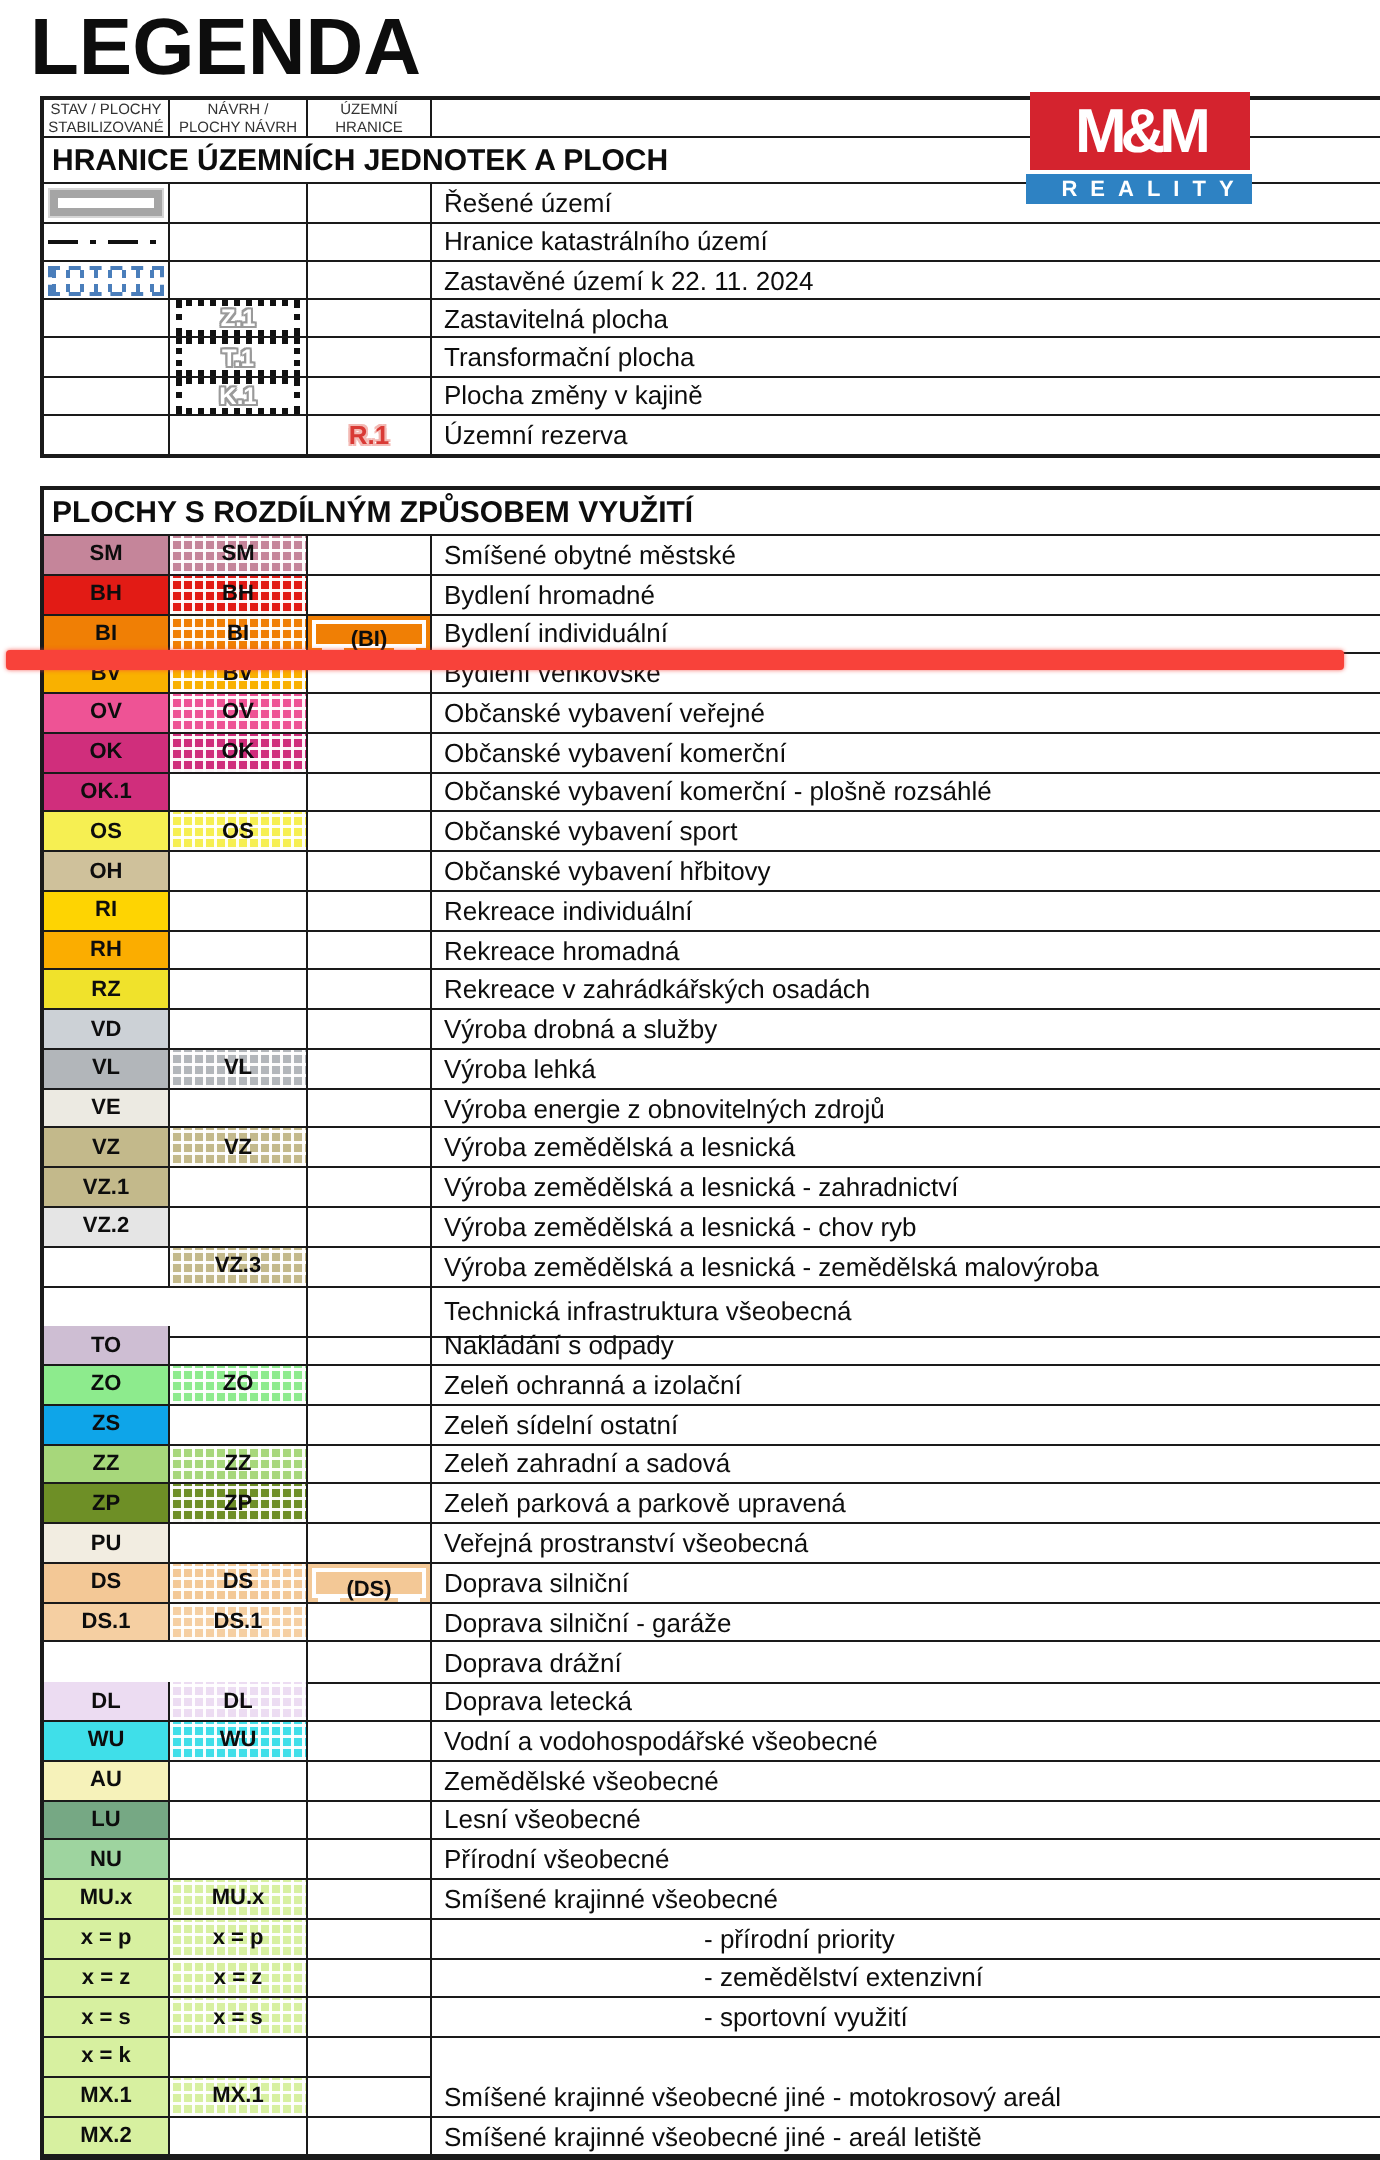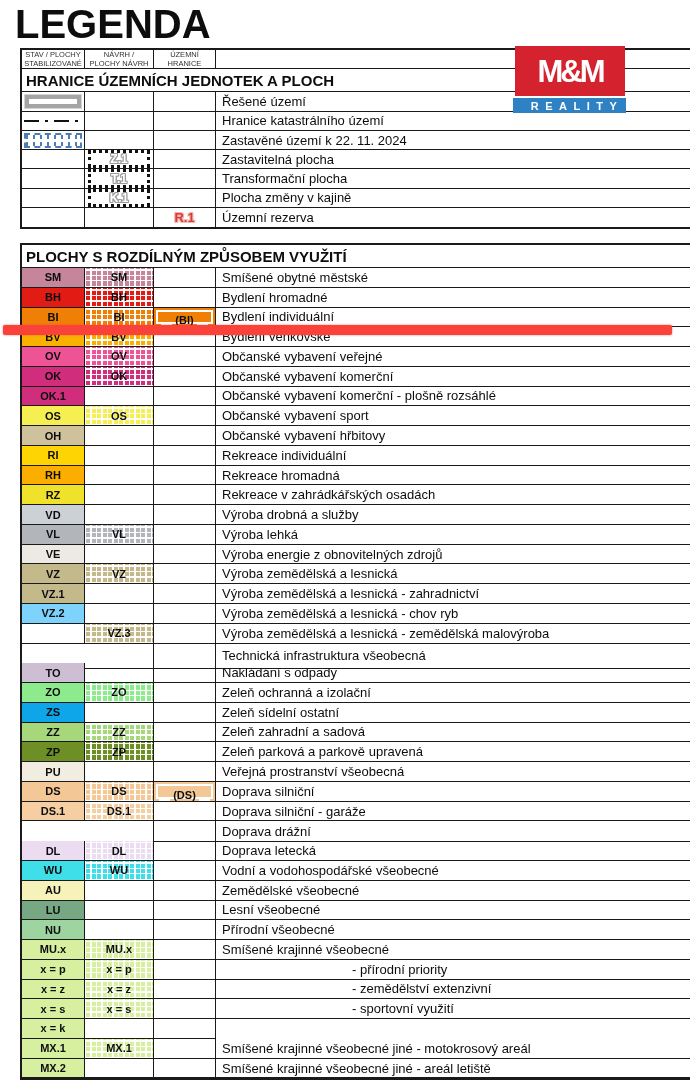--- a/index.html
+++ b/index.html
@@ -46,21 +46,21 @@
   .checker { background-image:
       repeating-linear-gradient(0deg,rgba(255,255,255,.95) 0 1.4px,transparent 1.4px 5.5px),
       repeating-linear-gradient(90deg,rgba(255,255,255,.95) 0 1.4px,transparent 1.4px 5.5px); }
   .rez { position:relative; width:100%; height:100%; display:flex; align-items:flex-end; justify-content:center; gap:3px; }
   .rez::before { content:""; position:absolute; inset:2px; border:2px solid #fff; }
   .rez .dash { width:11px; height:2.5px; background:#fff; position:relative; z-index:1; }
   .rez-label { font-size:11px; font-weight:bold; color:#0d0d0d; position:relative; z-index:1; }
 
   
   #logo { position:absolute; left:513px; top:46px; width:113px; z-index:30; }
-  .logo-red { width:110px; height:50px; margin-left:2px; background:#d4232e; color:#fff; display:flex; align-items:center; justify-content:center;
+  .logo-red { width:110px; height:39px; margin-left:2px; background:#d4232e; color:#fff; display:flex; align-items:center; justify-content:center;
       font-size:31px; font-weight:900; letter-spacing:-3px; line-height:1; }
   .logo-blue { width:113px; height:15px; margin-top:2px; background:#2e82c3; color:#fff; display:flex; align-items:center; justify-content:center;
       font-size:11px; font-weight:bold; letter-spacing:6.5px; padding-left:15px; }
 
   
   #highlight-line { position:absolute; left:3px; top:325px; width:669px; height:9.5px; background:#f8423a; border-radius:2px; z-index:50; box-shadow:0 0 2px rgba(248,66,58,.8); }
 </style>
 </head>
 <body>
 
@@ -350,21 +350,21 @@
             <span class="sw-label">VZ.1</span>
           </div>
     <div class="cell c2">
             <span class="sw-label"></span>
           </div>
     <div class="cell c3"></div>
     <div class="cell c4 desc">Výroba zemědělská a lesnická - zahradnictví</div>
   </div>
 
   <div class="zrow">
-    <div class="cell c1" style="background: #7dd3fc;">
+    <div class="cell c1" style="background: #e5e5e5;">
             <span class="sw-label">VZ.2</span>
           </div>
     <div class="cell c2">
             <span class="sw-label"></span>
           </div>
     <div class="cell c3"></div>
     <div class="cell c4 desc">Výroba zemědělská a lesnická - chov ryb</div>
   </div>
 
   <div class="zrow">

